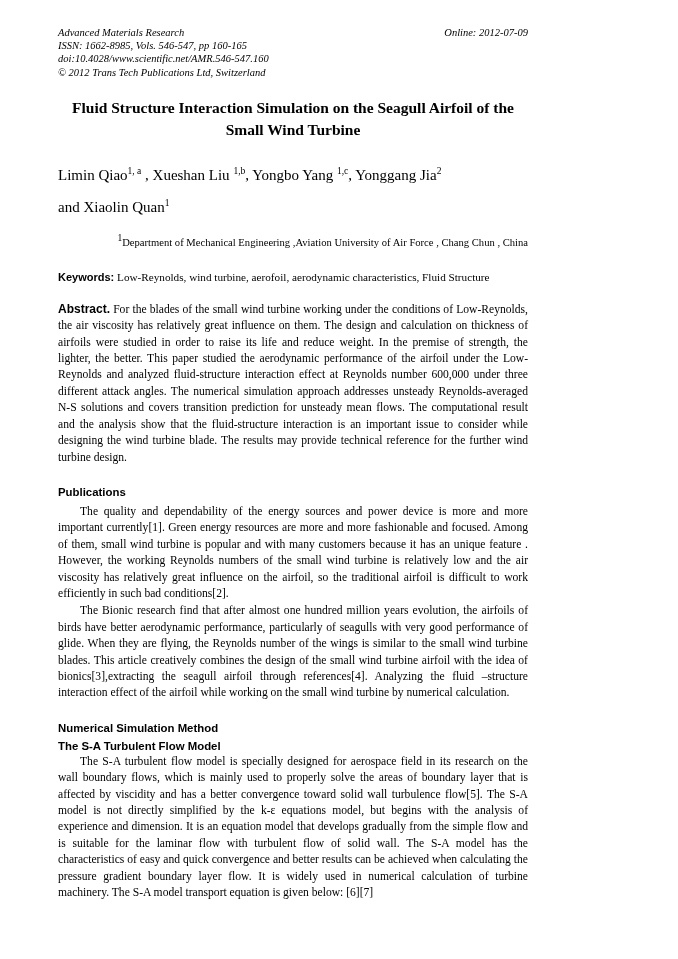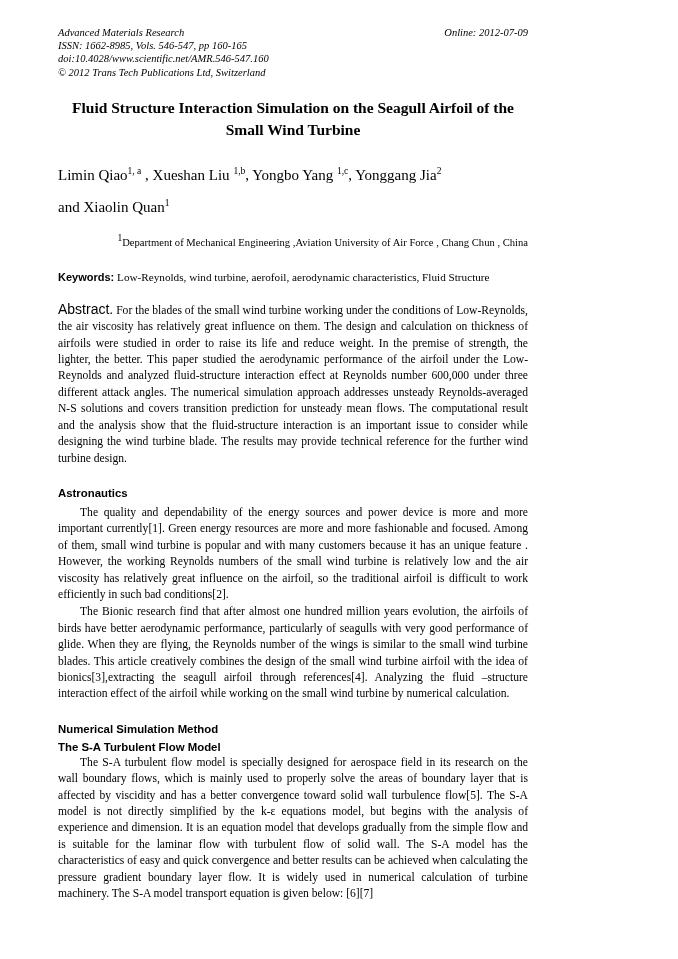--- a/index.html
+++ b/index.html
@@ -85,22 +85,22 @@
     font-size: 11px;
   }
   .abstract {
     font-size: 11.6px;
     line-height: 16.4px;
     margin-top: 16px;
     text-align: justify;
   }
   .abstract .ab-label {
     font-family: "Liberation Sans", sans-serif;
-    font-weight: normal;
-    font-size: 14px;
+    font-weight: bold;
+    font-size: 12px;
   }
   .section-head {
     font-family: "Liberation Sans", sans-serif;
     font-weight: bold;
     font-size: 11.4px;
     margin-top: 20px;
     margin-bottom: 6px;
   }
   .sub-head {
     font-family: "Liberation Sans", sans-serif;
@@ -145,21 +145,21 @@
 
 
   <div class="keywords">
     <span class="kw-label">Keywords:</span><span> Low-Reynolds, wind turbine, aerofoil, aerodynamic characteristics, Fluid Structure</span>
   </div>
 
   <div class="abstract">
     <span class="ab-label">Abstract.</span><span> For the blades of the small wind turbine working under the conditions of Low-Reynolds, the air viscosity has relatively great influence on them. The design and calculation on thickness of airfoils were studied in order to raise its life and reduce weight. In the premise of strength, the lighter, the better. This paper studied the aerodynamic performance of the airfoil under the Low-Reynolds and analyzed fluid-structure interaction effect at Reynolds number 600,000 under three different attack angles. The numerical simulation approach addresses unsteady Reynolds-averaged N-S solutions and covers transition prediction for unsteady mean flows. The computational result and the analysis show that the fluid-structure interaction is an important issue to consider while designing the wind turbine blade. The results may provide technical reference for the further wind turbine design.</span>
   </div>
 
-  <div class="section-head">Astronautics</div>
+  <div class="section-head">Publications</div>
   <p class="body-par">The quality and dependability of the energy sources and power device is more and more important currently[1]. Green energy resources are more and more fashionable and focused. Among of them, small wind turbine is popular and with many customers because it has an unique feature . However, the working Reynolds numbers of the small wind turbine is relatively low and the air viscosity has relatively great influence on the airfoil, so the traditional airfoil is difficult to work efficiently in such bad conditions[2].</p>
   <p class="body-par">The Bionic research find that after almost one hundred million years evolution, the airfoils of birds have better aerodynamic performance, particularly of seagulls with very good performance of glide. When they are flying, the Reynolds number of the wings is similar to the small wind turbine blades. This article creatively combines the design of the small wind turbine airfoil with the idea of bionics[3],extracting the seagull airfoil through references[4]. Analyzing the fluid –structure interaction effect of the airfoil while working on the small wind turbine by numerical calculation.</p>
 
   <div class="section-head">Numerical Simulation Method</div>
   <div class="sub-head">The S-A Turbulent Flow Model</div>
   <p class="body-par">The S-A turbulent flow model is specially designed for aerospace field in its research on the wall boundary flows, which is mainly used to properly solve the areas of boundary layer that is affected by viscidity and has a better convergence toward solid wall turbulence flow[5]. The S-A model is not directly simplified by the k-ε equations model, but begins with the analysis of experience and dimension. It is an equation model that develops gradually from the simple flow and is suitable for the laminar flow with turbulent flow of solid wall. The S-A model has the characteristics of easy and quick convergence and better results can be achieved when calculating the pressure gradient boundary layer flow. It is widely used in numerical calculation of turbine machinery. The S-A model transport equation is given below: [6][7]</p>
 
 </div>
 
 </body></html>

